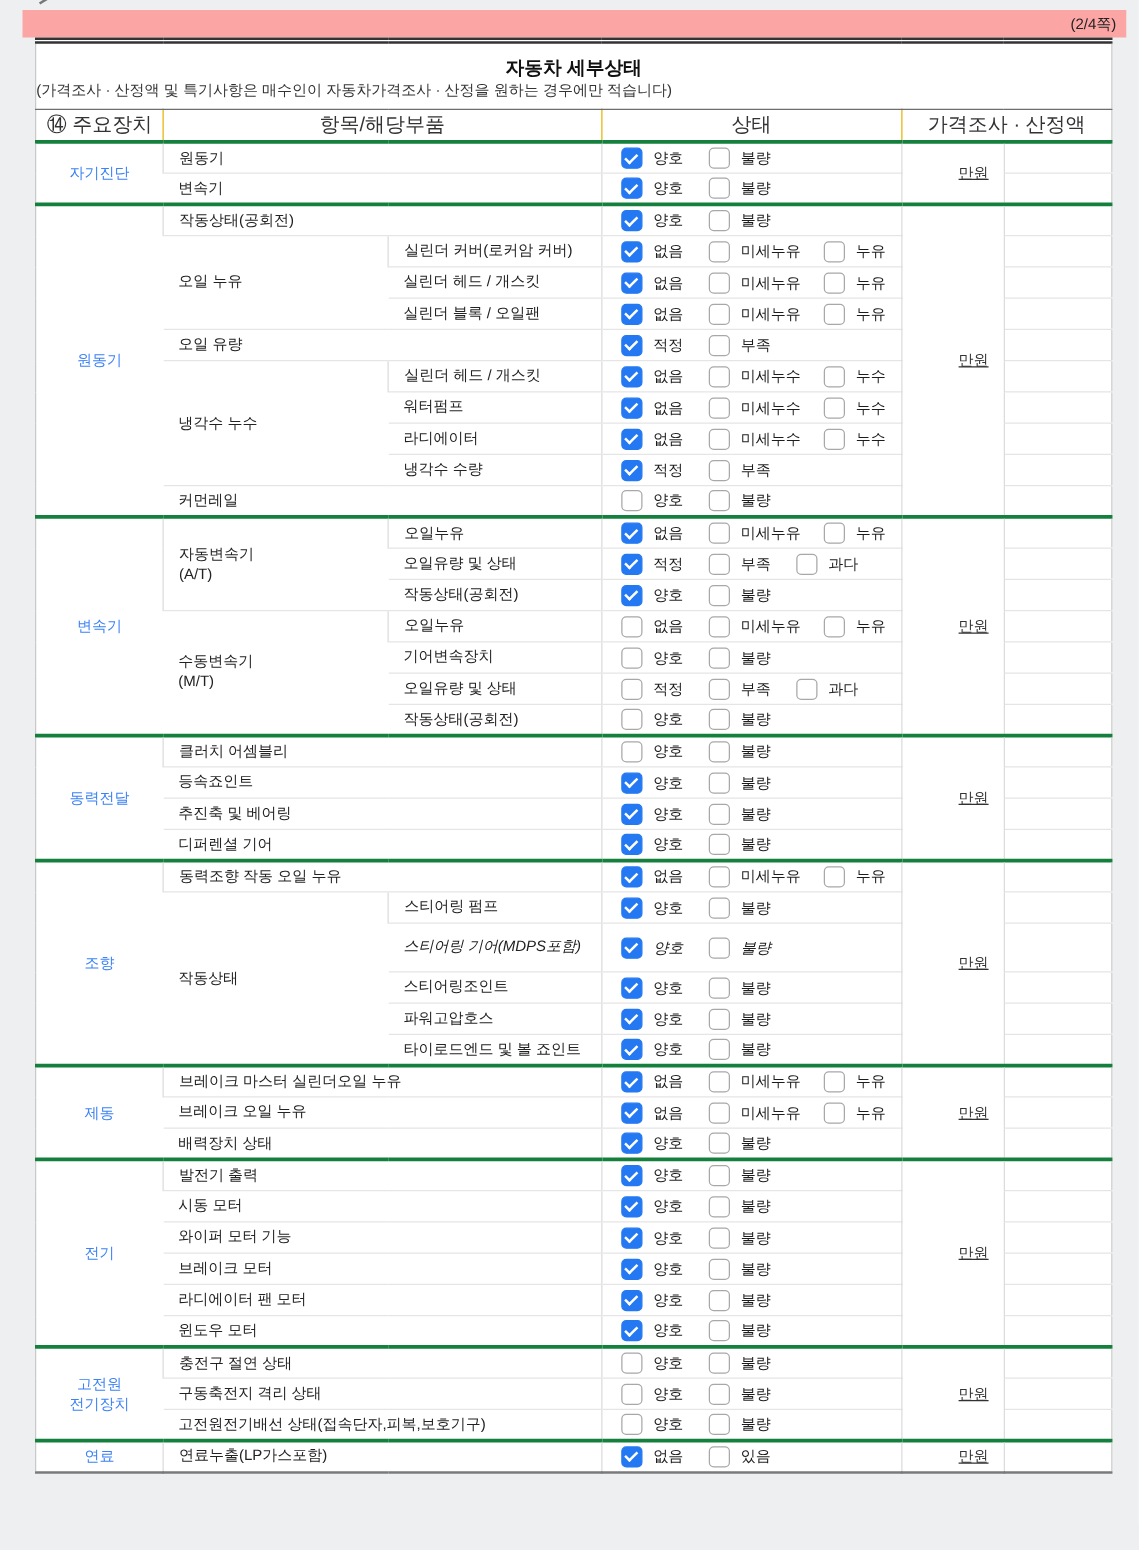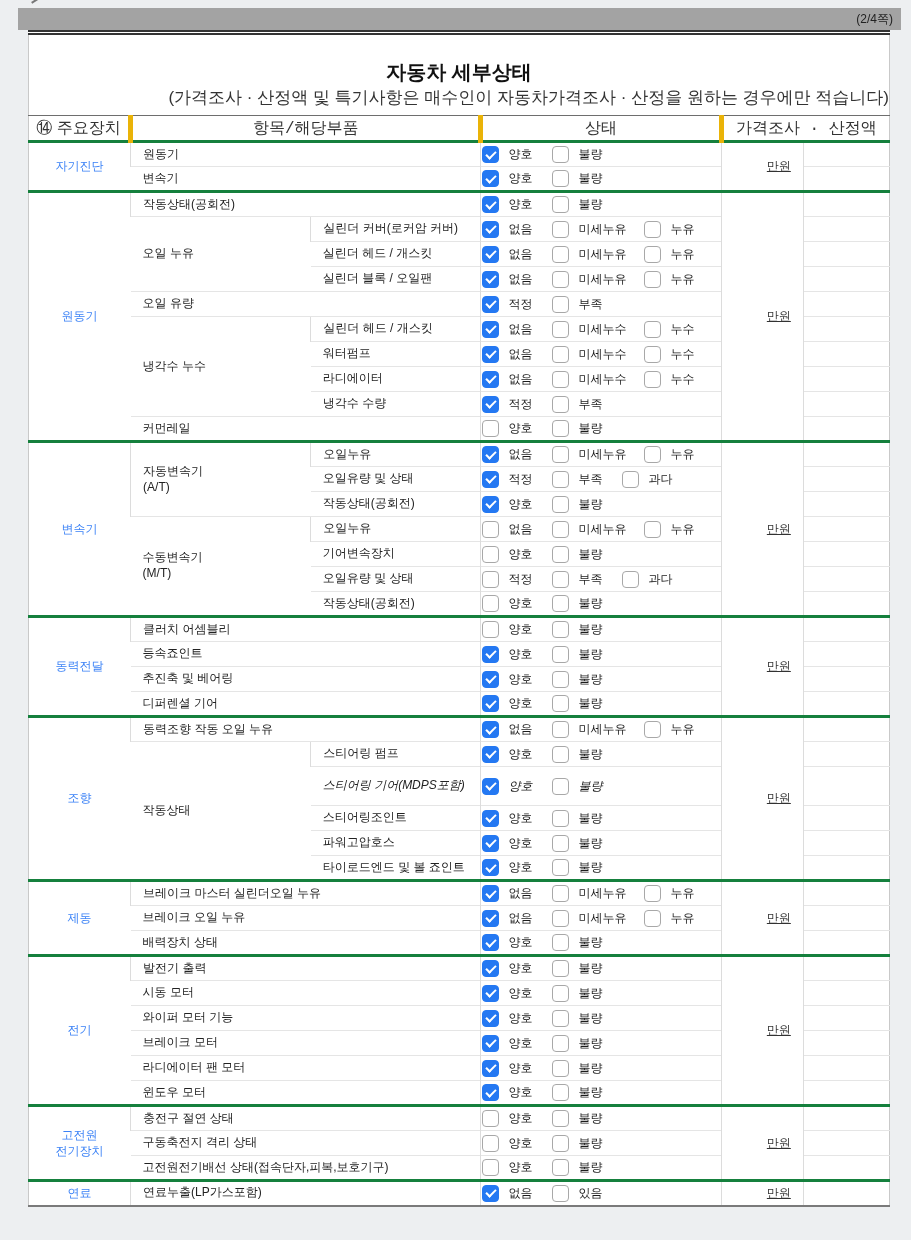--- a/index.html
+++ b/index.html
@@ -6,69 +6,69 @@
   html,body { width: 911px; height: 1240px; }
   body {
     background: #edeff1;
     font-family: "Liberation Sans", sans-serif;
     position: relative;
     overflow: hidden;
     color: #222;
   }
   .topband {
     position: absolute; left: 18px; top: 8px; width: 883px; height: 22px;
-    background: #a3a3a3;
+    background: #fca5a5;
     text-align: right; font-size: 12px; line-height: 22px; color: #222;
     padding-right: 8px;
   }
   .corner-mark {
     position: absolute; left: 30px; top: -4px; width: 22px; height: 0;
     border-top: 2px solid #777; transform: rotate(-32deg);
   }
   table.main {
     position: absolute; left: 28px; top: 30px; width: 862px;
     border-collapse: collapse; table-layout: fixed;
     background: #ffffff;
     border-top: 5px double #333;
     border-bottom: 2px solid #7a7a7a;
     border-left: 1px solid #c9c9c9;
     border-right: 1px solid #c9c9c9;
     font-size: 12px;
   }
   tr.title-row td {
     height: 27px; text-align: center; vertical-align: middle;
-    font-size: 20px; font-weight: bold; color: #111; padding-top: 24px;
+    font-size: 15px; font-weight: bold; color: #111; padding-top: 10px;
   }
   tr.subtitle-row td {
-    height: 22px; text-align: right; vertical-align: middle;
-    font-size: 17px; color: #333;
+    height: 22px; text-align: left; vertical-align: middle;
+    font-size: 12px; color: #333;
     border-bottom: 1px solid #6e6e6e; padding-bottom: 6px;
   }
   tr.header-row th {
     height: 26px; font-weight: normal; color: #333; font-size: 16px;
     text-align: center; vertical-align: middle;
     border-bottom: 1px solid #bdbdbd;
   }
-  tr.header-row th + th { border-left: 5px solid #eab308; font-family: Liberation Mono, monospace; }
+  tr.header-row th + th { border-left: 1px solid #eab308; }
   tbody td {
     height: 25px; vertical-align: middle;
     border-top: 1px solid #e5e5e5;
     border-left: 1px solid #dcdcdc;
   }
   tbody td:first-child { border-left: none; }
   tbody tr.group-start td { border-top: 3px solid #15803d; }
   tbody tr.tall td { height: 39px; font-style: italic; }
   td.device-cell {
     text-align: center; color: #3b82f6; white-space: pre-line; line-height: 1.35;
   }
   td.subgroup-cell, td.item-cell {
     padding-left: 12px; padding-right: 6px; color: #222;
     white-space: pre-line; line-height: 1.3;
   }
-  td.status-cell { padding-left: 1px; }
+  td.status-cell { padding-left: 15px; }
   .status-inner { display: flex; align-items: center; }
   .opt { display: inline-flex; align-items: center; }
   .opt-narrow { width: 70px; }
   .opt-wide { width: 92px; }
   .cb {
     width: 17px; height: 17px; border-radius: 4px; flex: none;
     margin-right: 9px; display: flex; align-items: center; justify-content: center;
     background: #fff; border: 1.5px solid #a8a8a8; cursor: pointer;
   }
   .cb.checked { background: #2478f2; border-color: #2478f2; }

